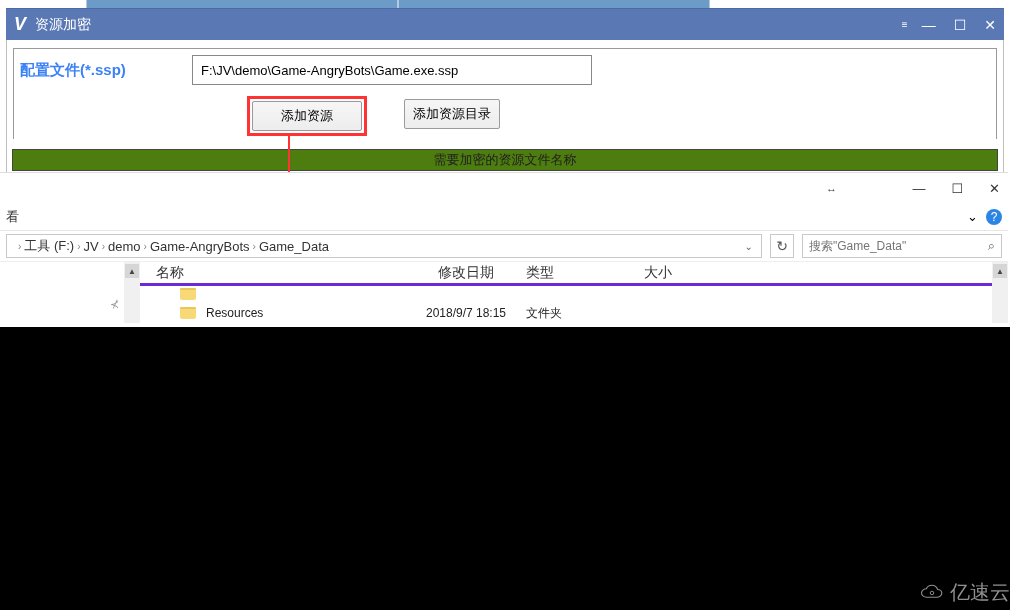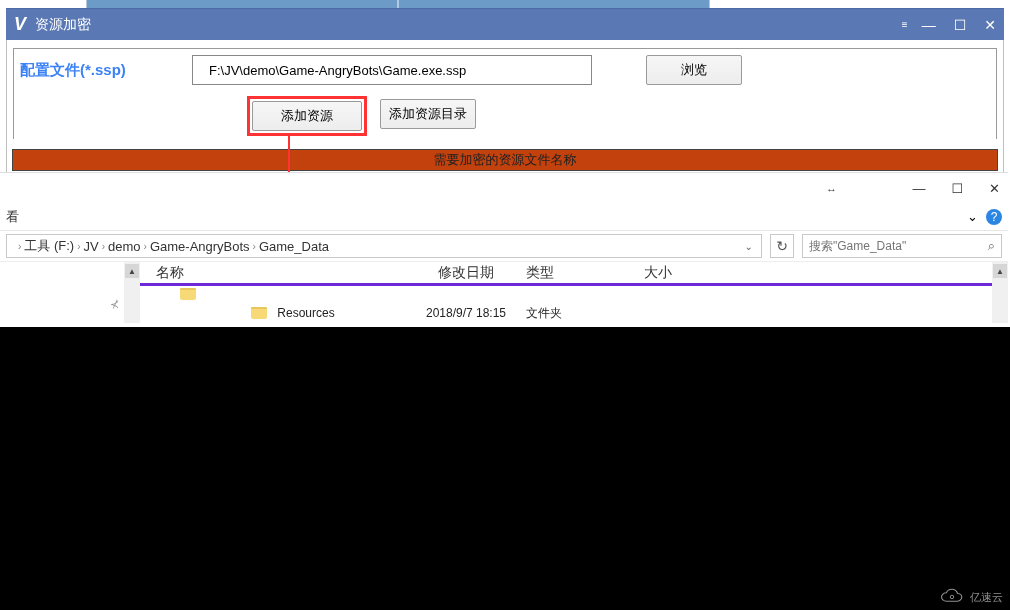--- a/index.html
+++ b/index.html
@@ -86,50 +86,50 @@
     .config-label {
       font-size: 15px;
       font-weight: 700;
       color: #3b82f6;
       min-width: 158px;
     }
     .config-input {
       flex: 0 0 400px;
       height: 30px;
       border: 1px solid #888;
-      padding: 0 16px;
+      padding: 0 8px;
       font-size: 13px;
     }
     .btn {
       height: 30px;
       min-width: 96px;
       background: linear-gradient(#f6f6f6, #ededed);
       border: 1px solid #9a9a9a;
       border-radius: 2px;
       font-size: 13px;
       cursor: pointer;
     }
     .btn-row {
       display: flex;
-      gap: 16px;
+      gap: 40px;
       margin-left: 230px;
     }
     .btn-highlight {
       box-shadow: 0 0 0 3px #f33;
       border-radius: 0;
       padding: 2px;
       display: inline-flex;
     }
     
     
     .section-header {
       position: absolute;
       left: 12px; right: 12px; top: 149px;
       height: 22px;
-      background: #c2410c;
+      background: #4d7c0f;
       border: 1px solid #444;
       display: flex;
       align-items: center;
       justify-content: center;
       font-size: 13px;
       color: #222;
     }
 
     
     .arrow {
@@ -316,26 +316,26 @@
     
     .black-region {
       position: absolute;
       left: 0; right: 0; top: 327px; bottom: 0;
       background: #000;
     }
     
     
     .watermark {
       position: absolute;
-      right: 7px; bottom: 4px;
+      right: 0; bottom: 4px;
       display: flex;
       align-items: center;
       gap: 4px;
       color: #a9a9a9;
-      font-size: 11px;
+      font-size: 20px;
       opacity: 0.85;
     }
     .watermark svg { width: 28px; height: 18px; }
   </style>
 </head>
 <body>
 
 <div class="top-tabs">
   <div class="seg"></div>
     <div class="seg"></div>
@@ -351,21 +351,20 @@
     <span>✕</span>
   </div>
 </div>
 
 <div class="config-area">
   <div class="config-inner">
     <div class="config-row">
       <span class="config-label">配置文件(*.ssp)</span>
       <input class="config-input" value="F:\JV\demo\Game-AngryBots\Game.exe.ssp" style="">
       <div style="width:26px"></div>
-      <button class="btn">浏览</button>
     </div>
     <div class="btn-row">
       <span class="btn-highlight">
         <button class="btn" style="min-width:110px">添加资源</button>
       </span>
       <button class="btn">添加资源目录</button>
     </div>
   </div>
 </div>
 
@@ -420,21 +419,21 @@
         <div class="col-date">修改日期</div>
         <div class="col-type">类型</div>
         <div class="col-size">大小</div>
       </div>
       <div class="list-row cut">
         <div class="col-name" style="display:flex;align-items:center;">
           <span class="folder-icon"></span>
         </div>
       </div>
       <div class="list-row">
-        <div class="col-name" style="display:flex;align-items:center;justify-content:center;">
+        <div class="col-name" style="display:flex;align-items:center;">
           <span class="folder-icon"></span>
           <span>Resources</span>
         </div>
         <div class="col-date">2018/9/7 18:15</div>
         <div class="col-type">文件夹</div>
         <div class="col-size"></div>
       </div>
       <div class="list-scroll">
         <div class="up">▲</div>
       </div>

